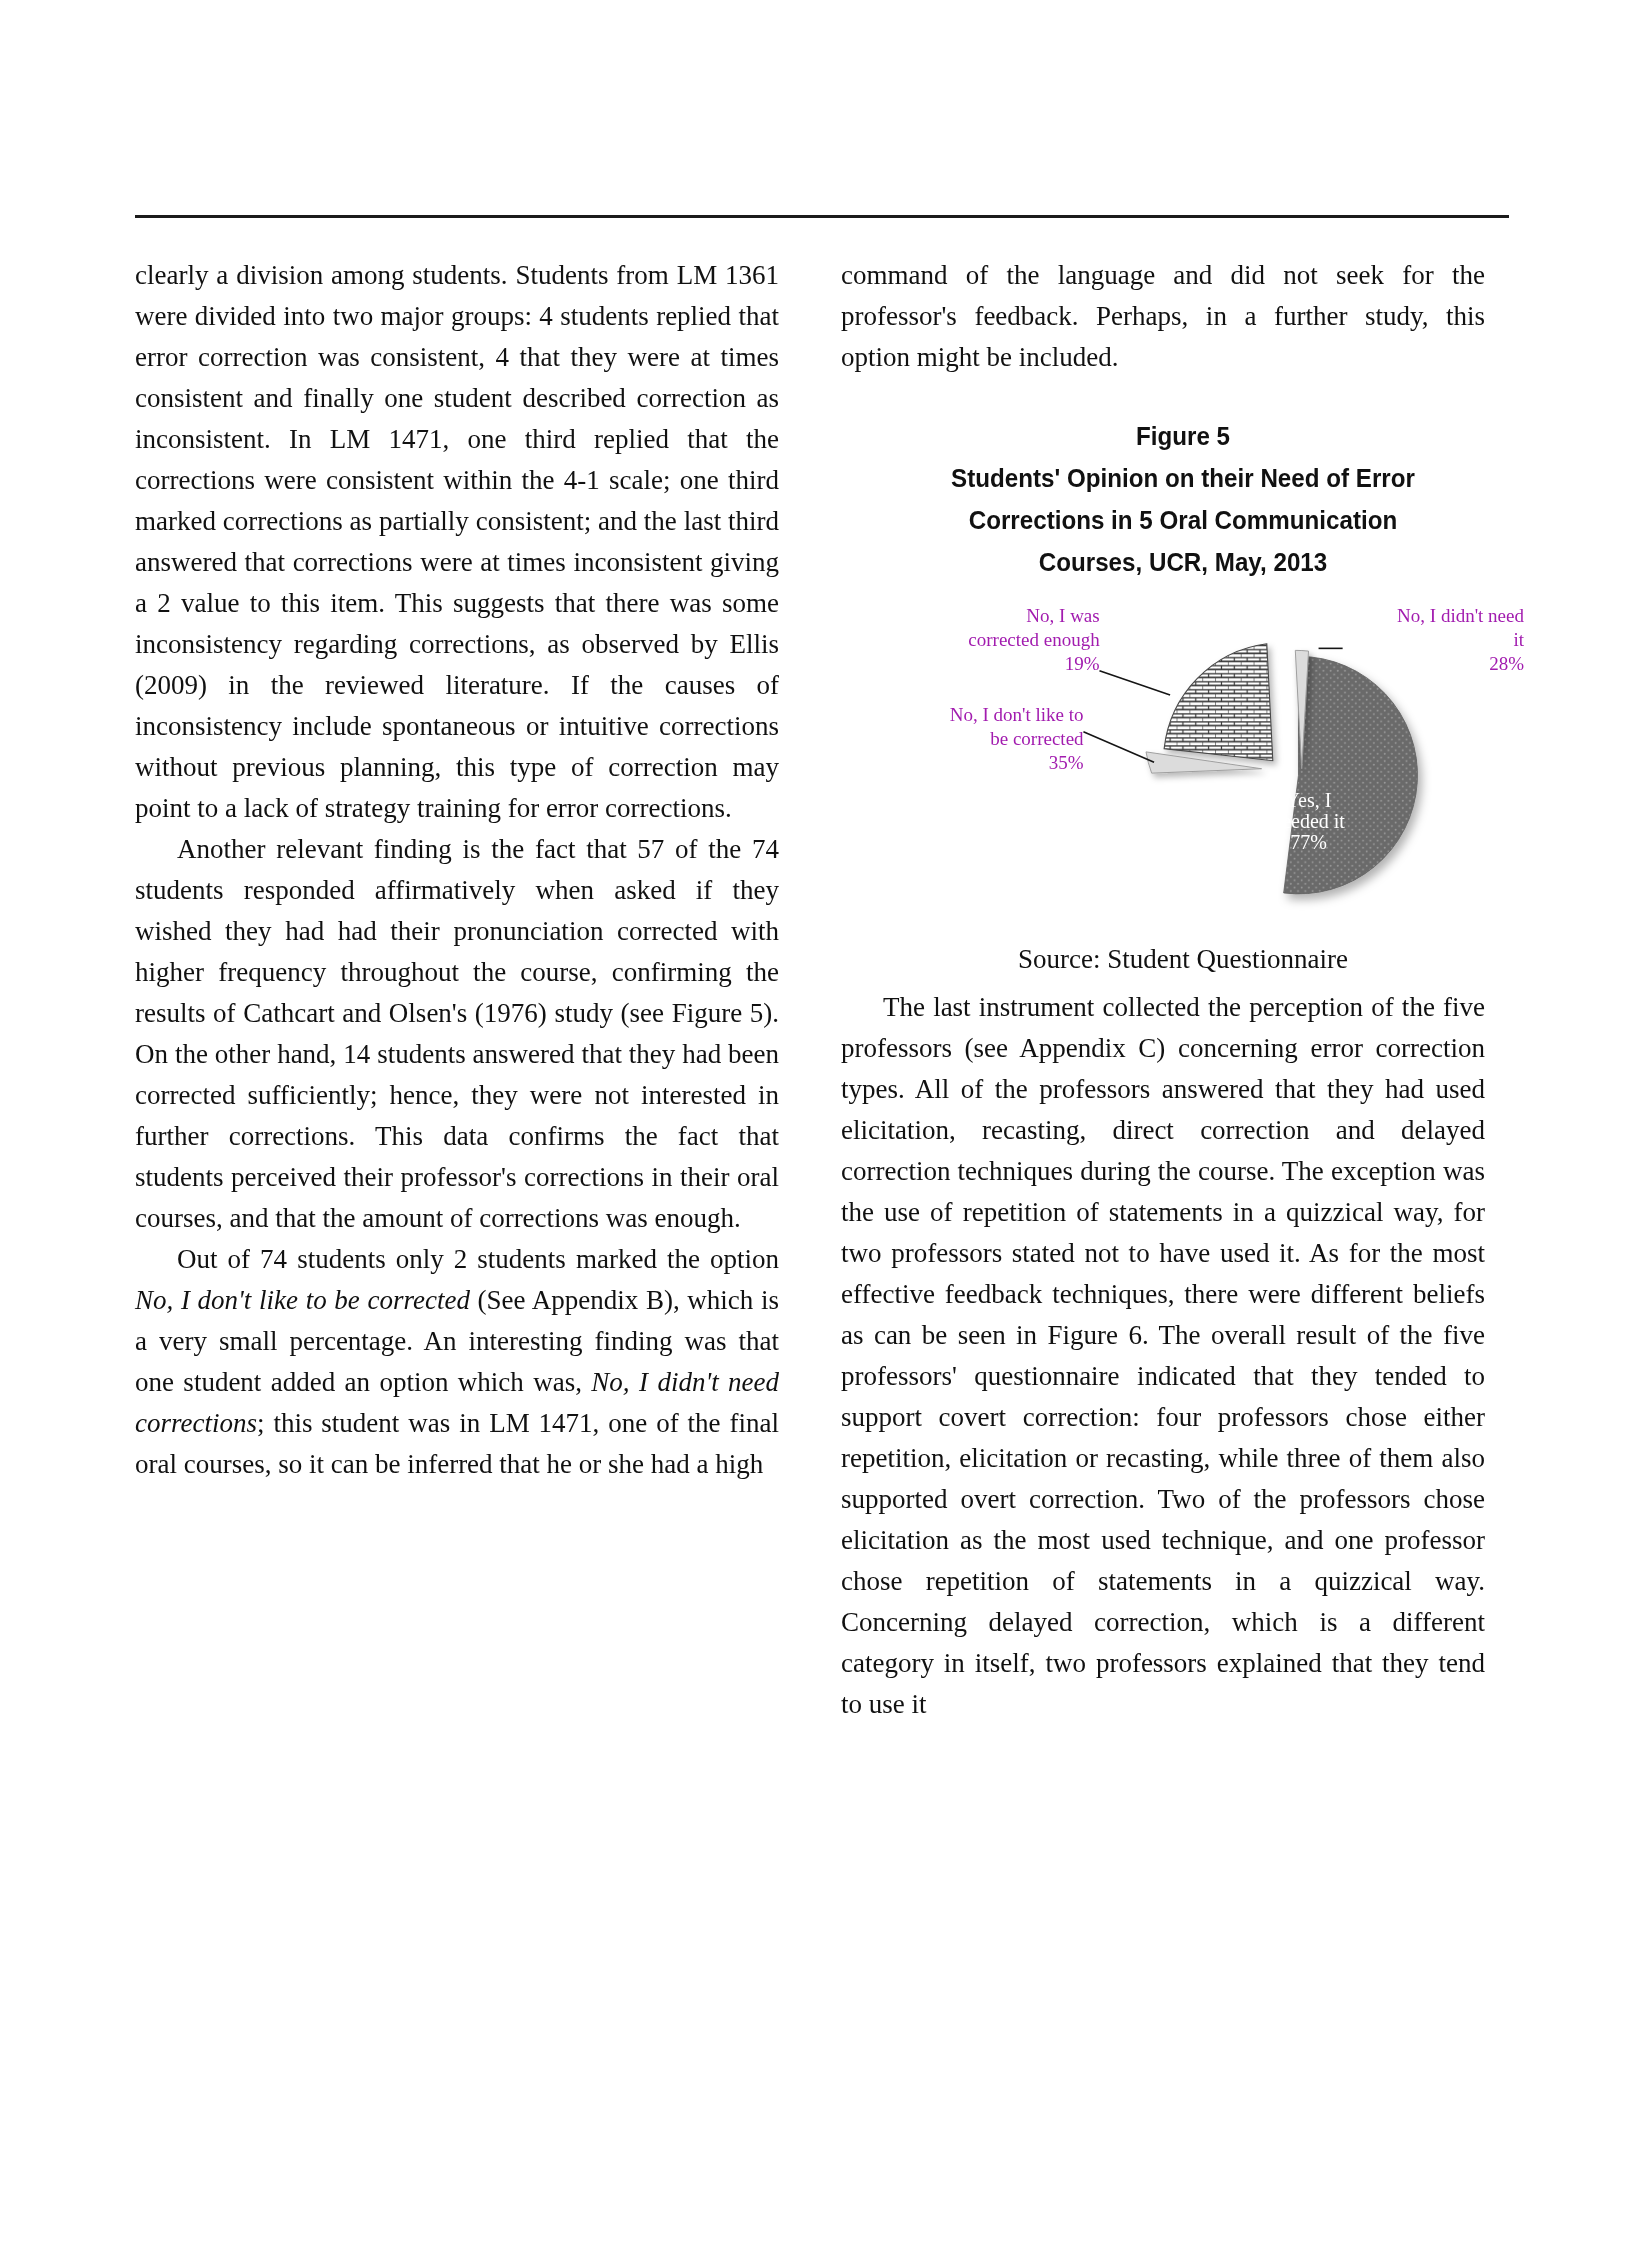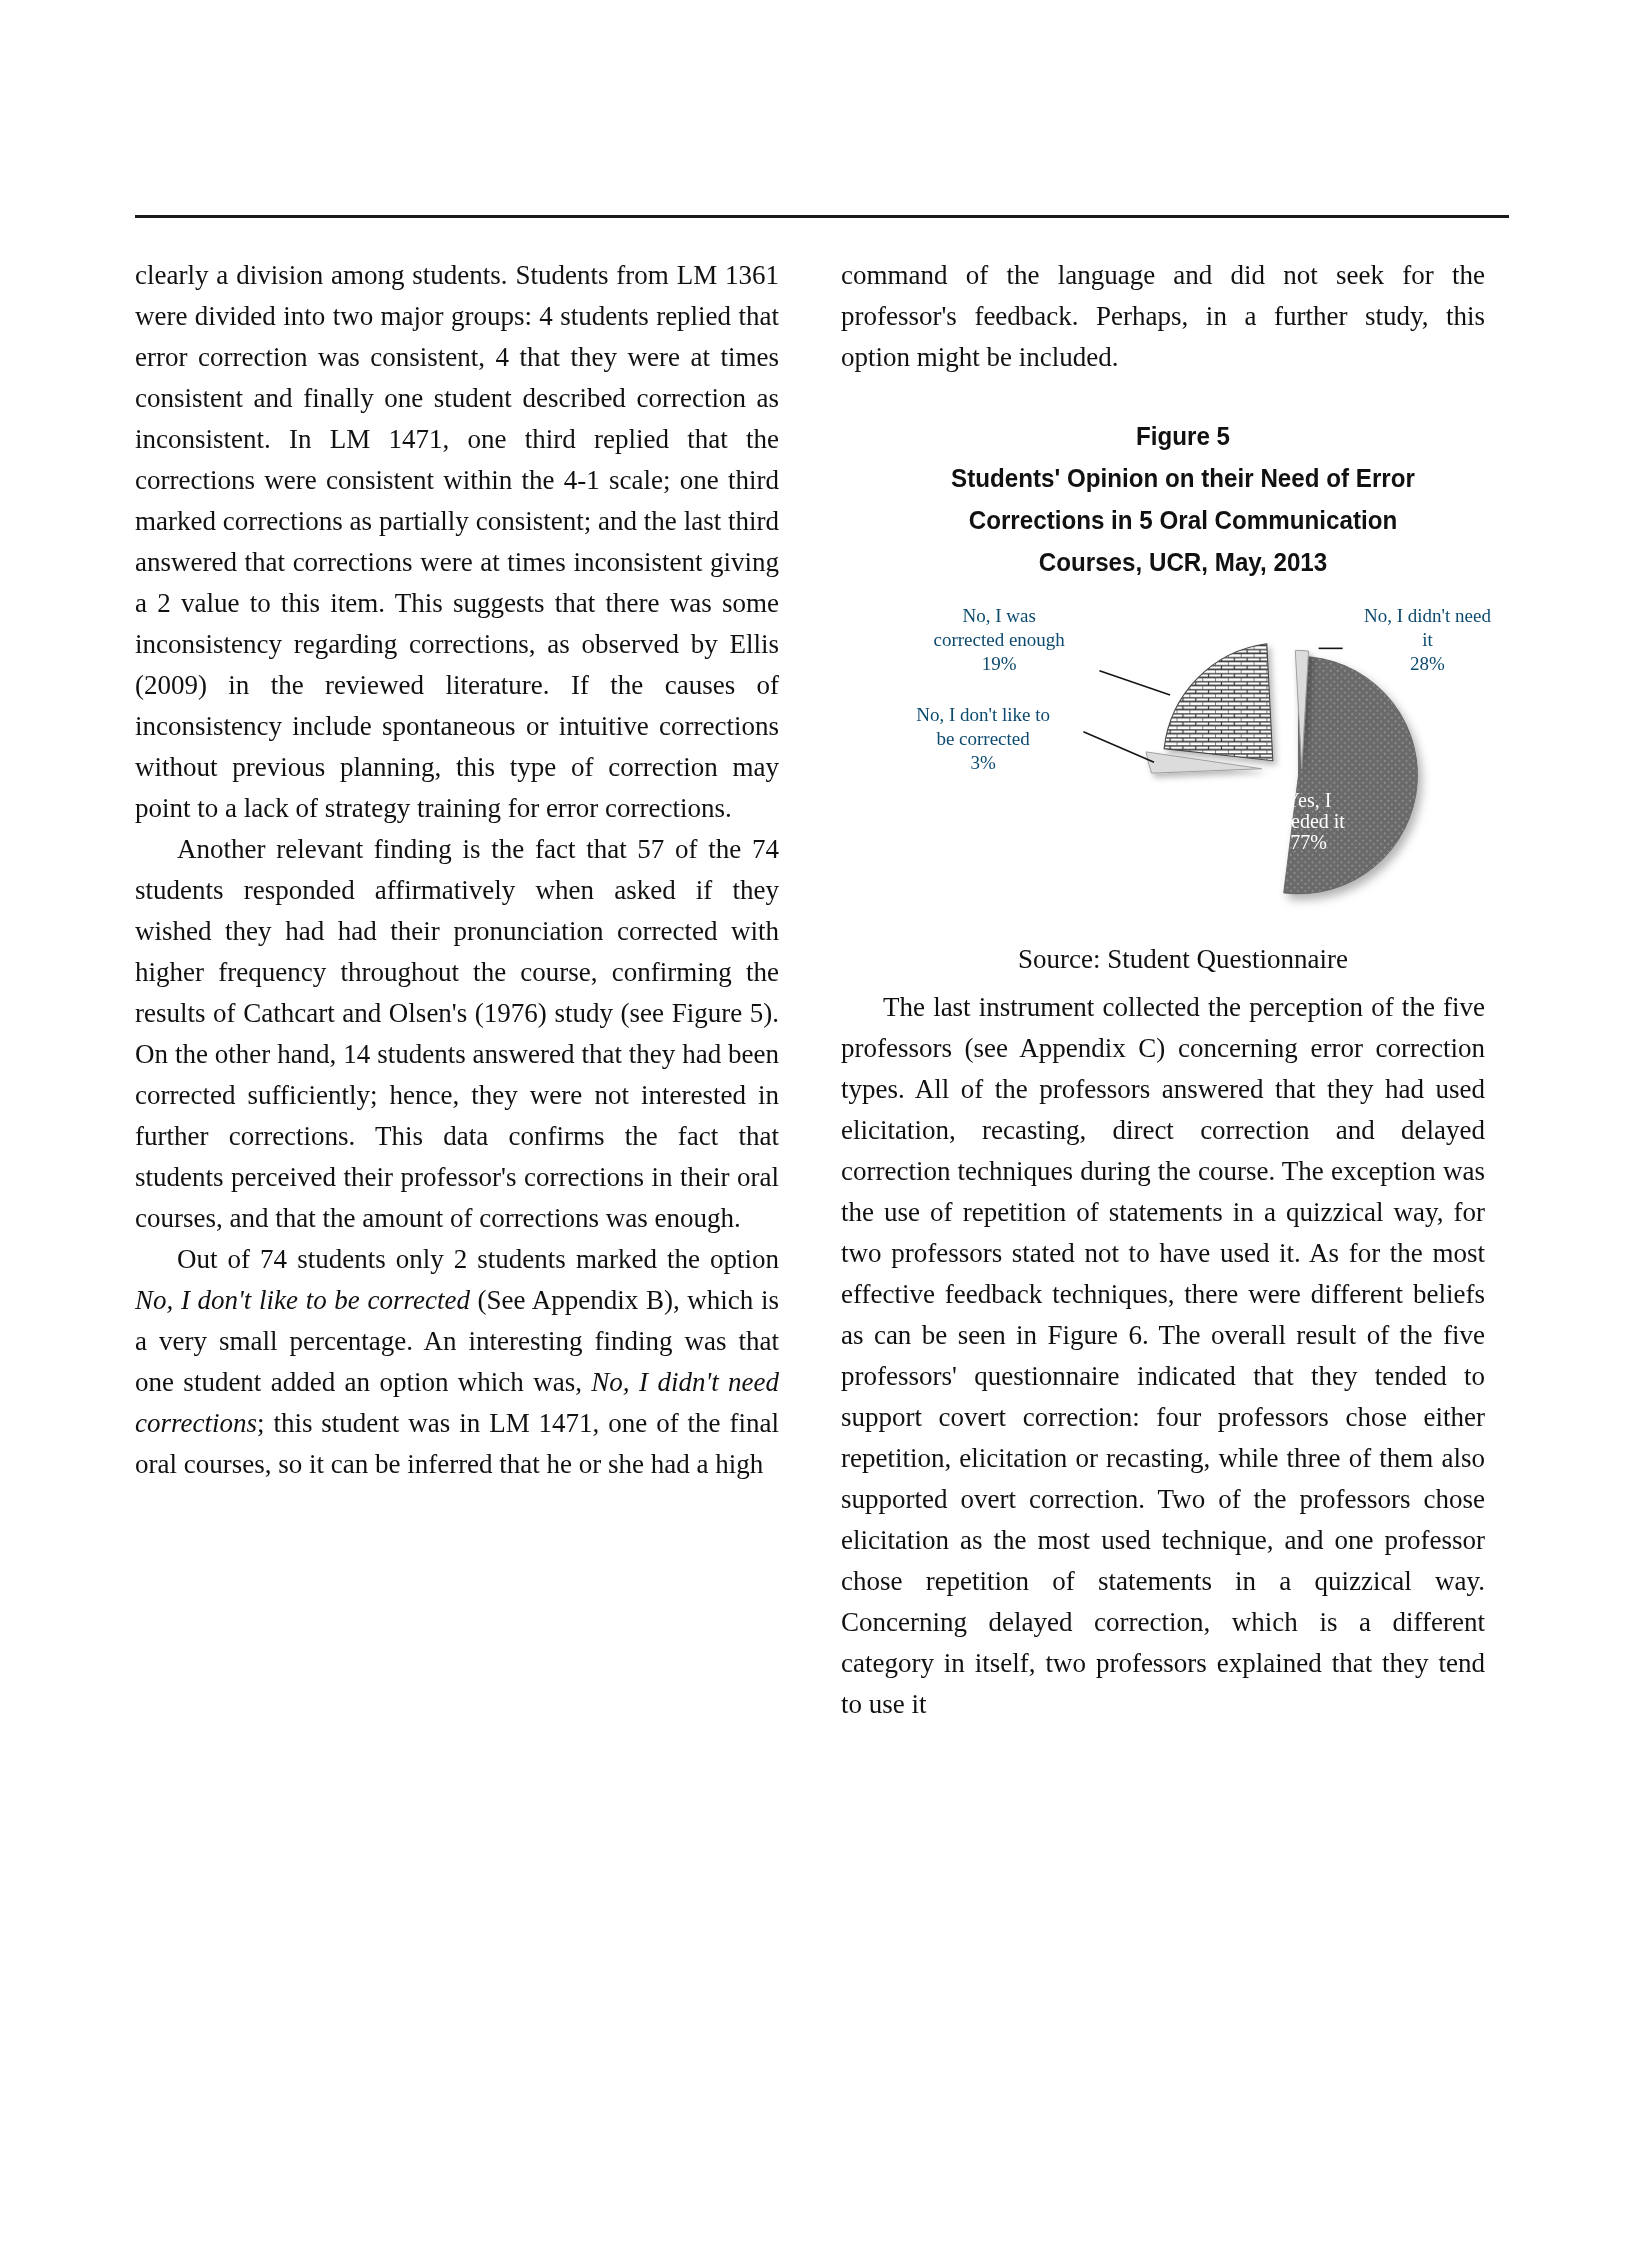--- a/index.html
+++ b/index.html
@@ -109,22 +109,22 @@
     height: 321px;
     margin-top: 14.4px;
   }
   .chart-svg { display: block; }
 
   .pie-label {
     position: absolute;
     font-family: "Liberation Serif", "DejaVu Serif", serif;
     font-size: 19px;
     line-height: 24px;
-    color: #0c4a6e;
-    text-align: center;
+    color: #a21caf;
+    text-align: right;
     white-space: pre-line;
   }
   .lbl-corrected-enough { left: 17.7px;  top: 6.4px;   width: 201px; }
   .lbl-dont-like        { left: 1.6px;   top: 106px; width: 201px; }
   .lbl-didnt-need       { left: 450px; top: 6.4px;   width: 193px; }
 
   .inner-label {
     position: absolute;
     left: 347px;
     top: 193px;
@@ -224,21 +224,21 @@
           <path d="M 252 168 L 340 206" stroke="#151515" stroke-width="2" fill="none"></path>
           <path d="M 545 64 L 575 64" stroke="#151515" stroke-width="2" fill="none"></path>
         </svg>
 
         <div class="pie-label lbl-corrected-enough">No, I was
 corrected enough
 19%</div>
 
         <div class="pie-label lbl-dont-like">No, I don't like to
 be corrected
-3%</div>
+35%</div>
 
         <div class="pie-label lbl-didnt-need">No, I didn't need
 it
 28%</div>
 
         <div class="inner-label">Yes, I
 needed it
 77%</div>
       </div>
 

